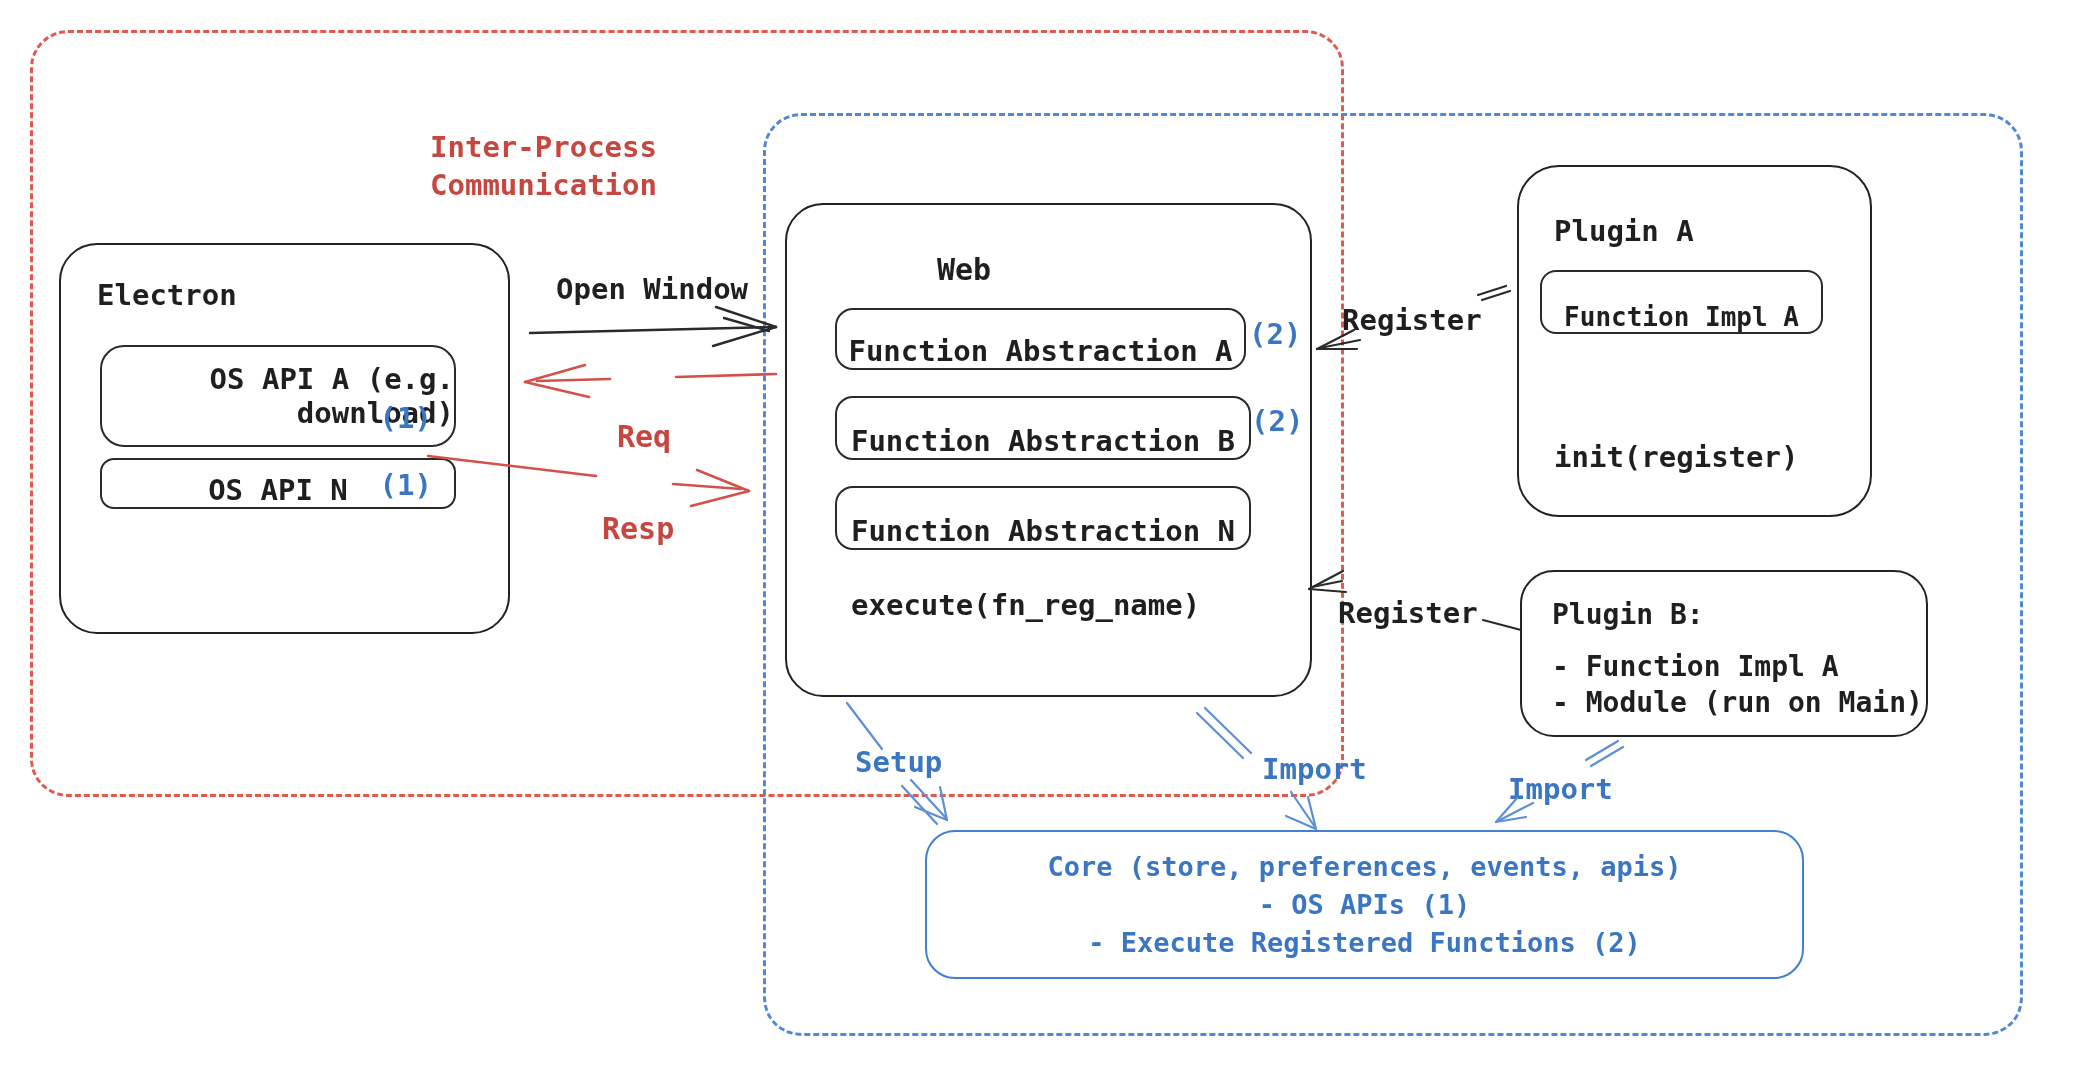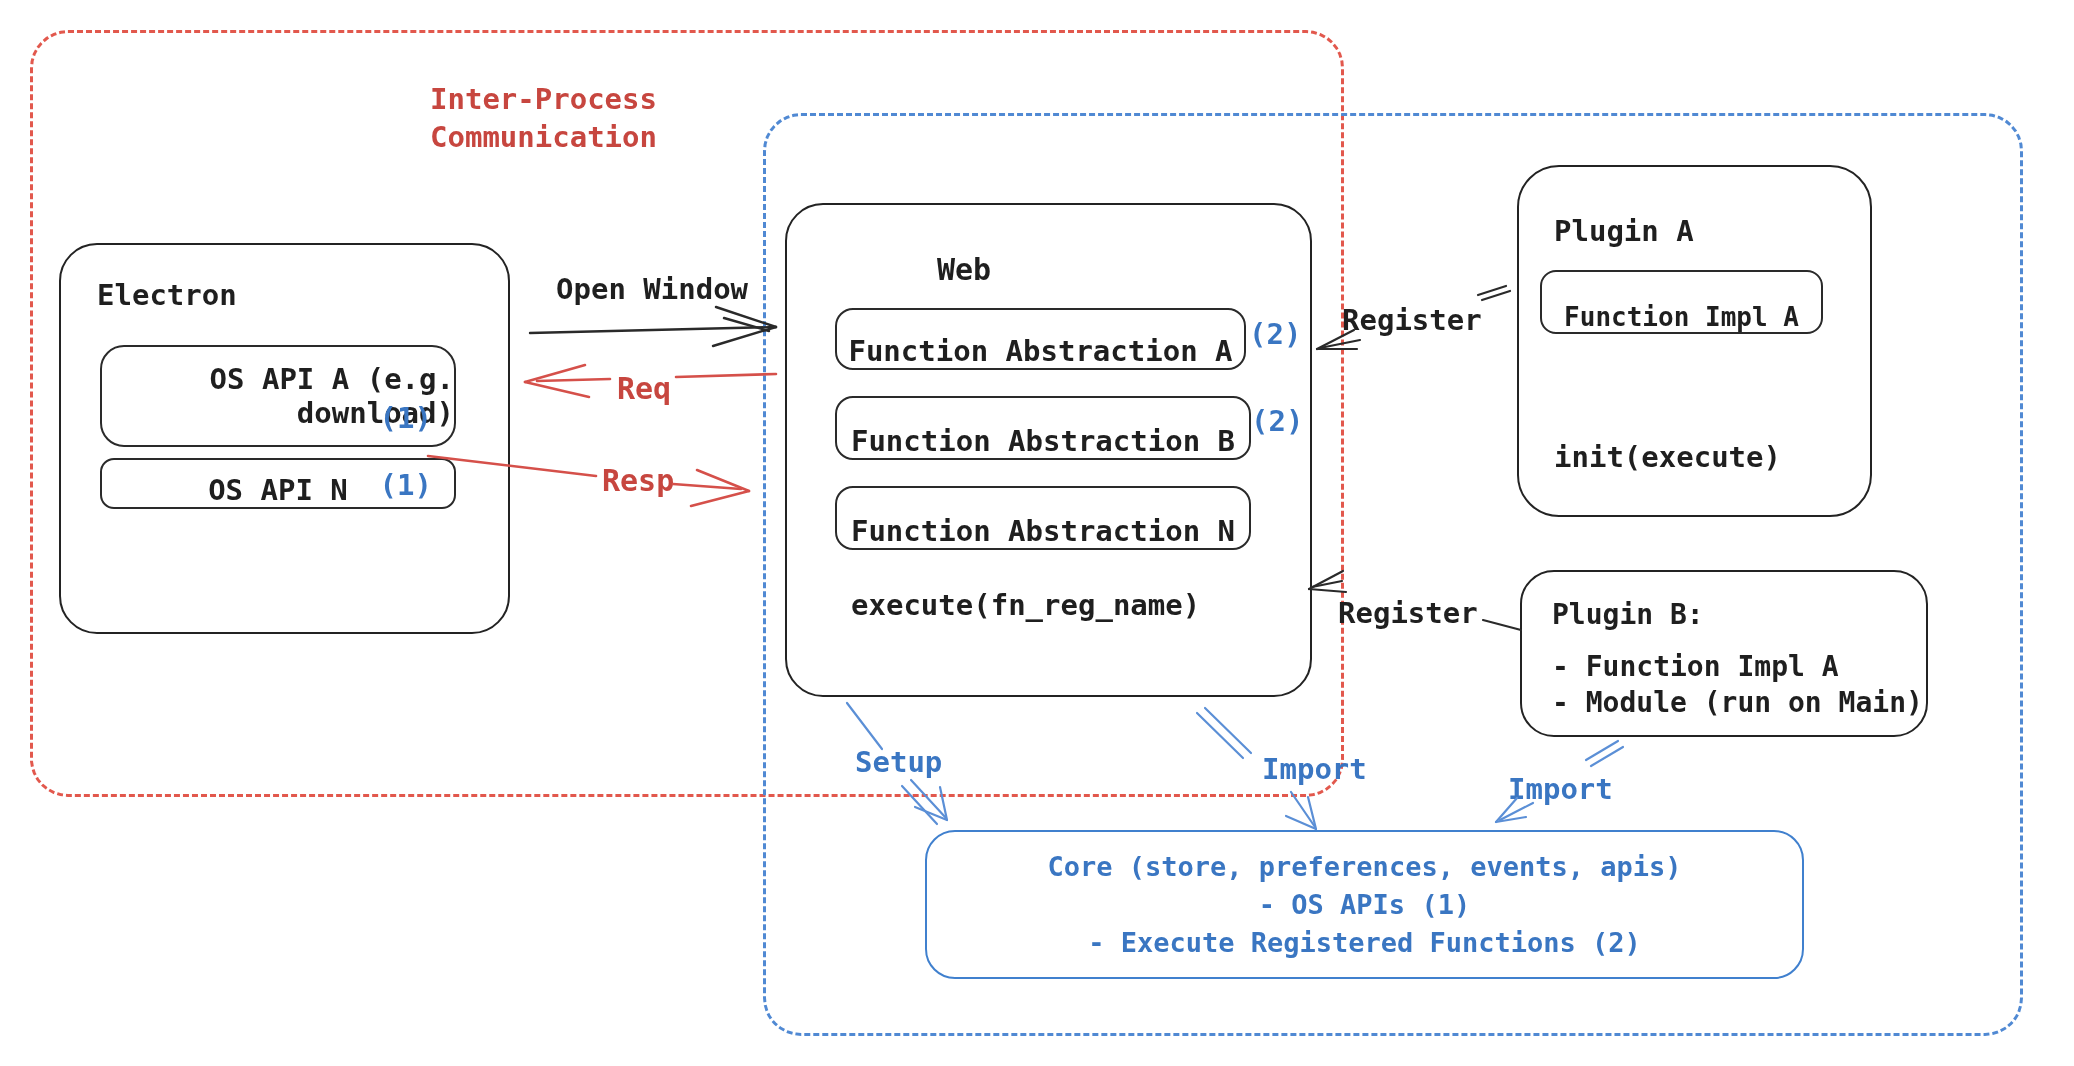--- a/index.html
+++ b/index.html
@@ -14,21 +14,21 @@
   .group-blue{border:3px dashed #5089d3;}
   
   .sketch{position:absolute;border:2.4px solid #232323;border-radius:38px;background:#ffffff;}
   .sketch-inner{position:absolute;border:2.2px solid #2a2a2a;border-radius:20px;background:#ffffff;
     display:flex;align-items:flex-end;justify-content:center;}
   .core-box{position:absolute;border:2.4px solid #4080ce;border-radius:30px;background:#ffffff;
     display:flex;flex-direction:column;align-items:center;justify-content:center;gap:7px;}
   
   .t{position:absolute;white-space:pre;font-weight:700;}
   .black{color:#1f1f1f;}
-  .red{color:#c7463f;}
+  .red{color:#c7463f;margin-top:48px;}
   .blue{color:#3a76c2;}
   .fs26{font-size:26px;} .fs27{font-size:27px;} .fs28{font-size:28px;}
   .fs29{font-size:29px;} .fs30{font-size:30px;}
   .ref{color:#3a76c2;font-weight:700;}
   .boxlabel{font-weight:700;color:#1f1f1f;}
   svg.layer{position:absolute;left:0;top:0;pointer-events:none;}
 </style>
 </head>
 <body>
 
@@ -66,21 +66,21 @@
       <div class="t fs29 boxlabel" style="position:static;">Function Abstraction N</div>
     </div>
     <div class="t fs29 boxlabel" style="left:64px;top:383px;text-align:right;">execute(fn_reg_name)</div>
   </div>
 
   <div class="sketch" style="left:1517px;top:165px;width:351px;height:348px;border-radius:42px;">
     <div class="t boxlabel fs29" style="left:35px;top:47px;">Plugin A</div>
     <div class="sketch-inner" style="left:21px;top:103px;width:279px;height:60px;border-radius:16px;">
       <div class="t fs26 boxlabel" style="position:static;">Function Impl A</div>
     </div>
-    <div class="t boxlabel fs29" style="left:35px;top:273px;">init(execute)</div>
+    <div class="t boxlabel fs29" style="left:35px;top:273px;">init(register)</div>
   </div>
 
   <div class="sketch" style="left:1520px;top:570px;width:404px;height:163px;border-radius:34px;">
     <div class="t boxlabel fs28" style="left:30px;top:26px;">Plugin B:</div>
     <div class="t boxlabel fs28" style="left:30px;top:78px;">- Function Impl A</div>
     <div class="t boxlabel fs28" style="left:30px;top:114px;">- Module (run on Main)</div>
   </div>
 
   <div class="core-box" style="left:925px;top:830px;width:875px;height:145px;">
     <div class="t blue fs27" style="position:static;">Core (store, preferences, events, apis)</div>

